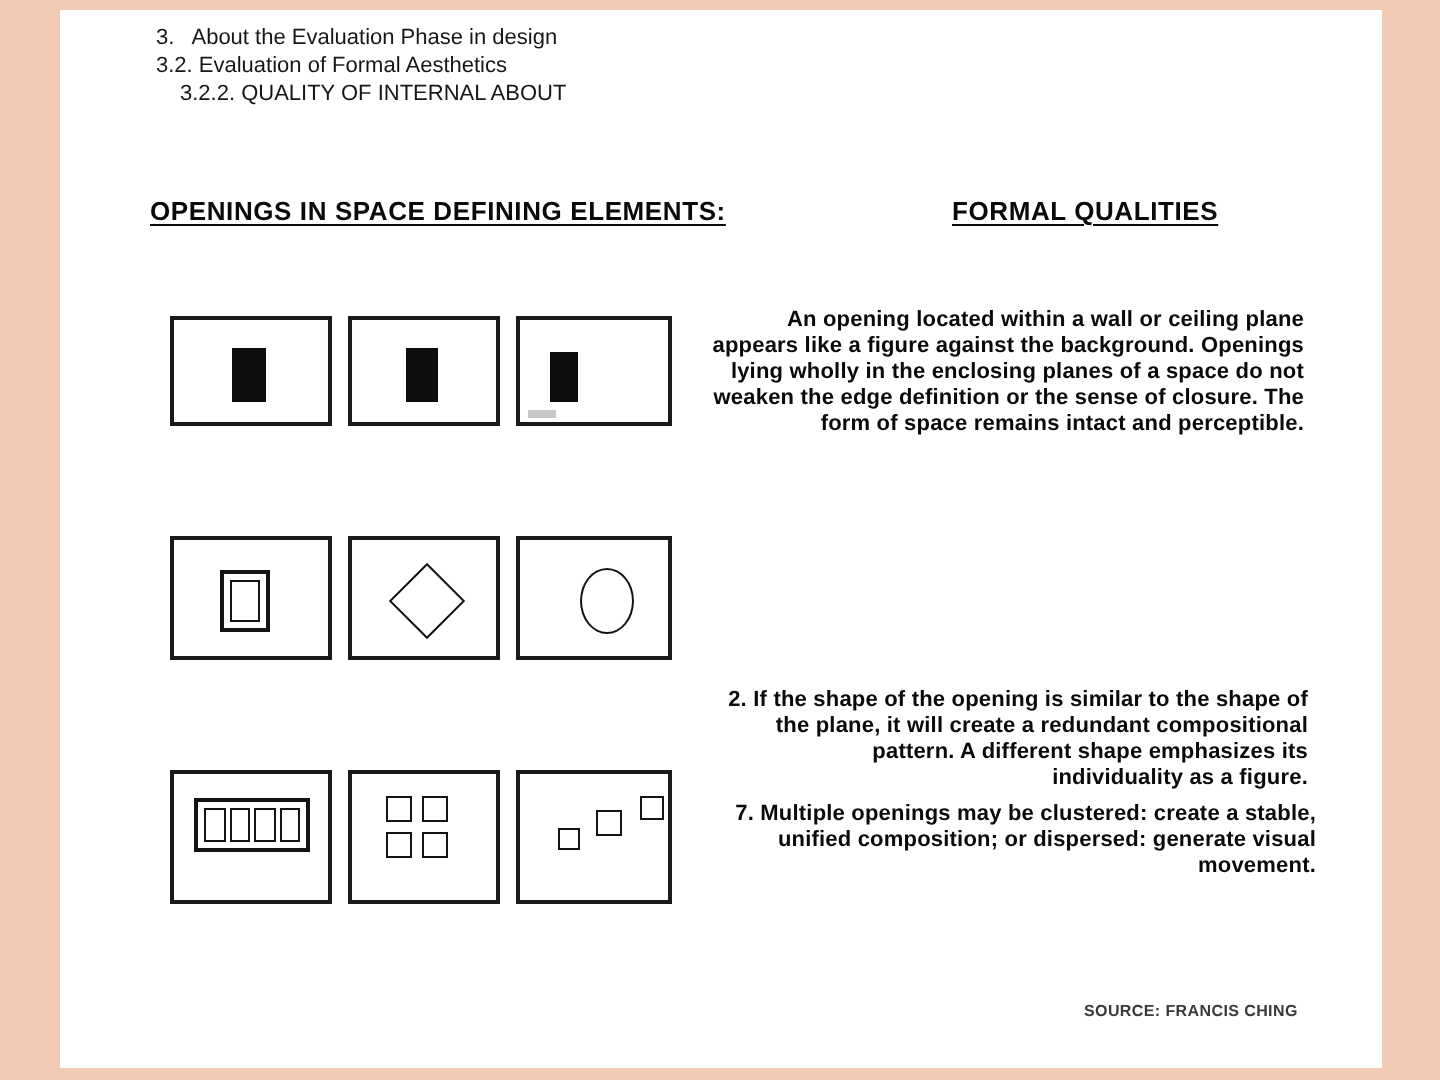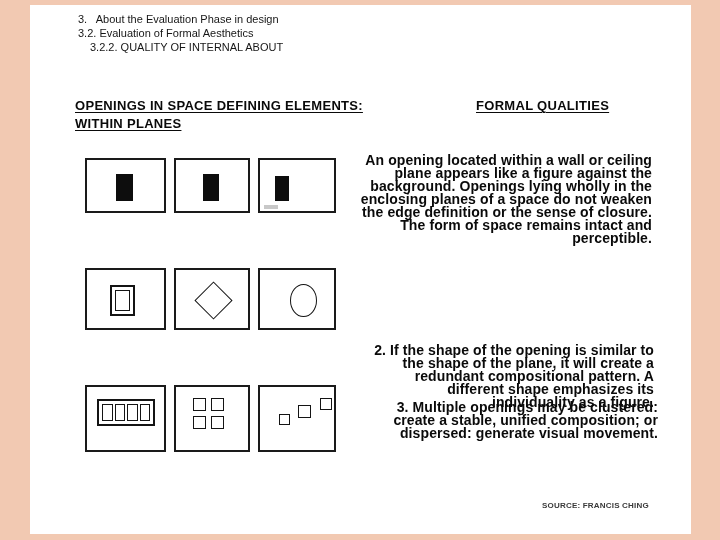--- a/index.html
+++ b/index.html
@@ -36,42 +36,41 @@
   .solid { position: absolute; background: #0d0d0d; }
   .outline { position: absolute; border: 1.5px solid #141414; background: #fff; }
   .win-outer { position: absolute; border: 2px solid #141414; }
   .win-inner { position: absolute; left: 3px; top: 3px; right: 3px; bottom: 3px; border: 1.2px solid #141414; }
   .strip { position: absolute; border: 2px solid #141414; display: flex; gap: 2px; padding: 3px; }
   .pane { flex: 1; border: 1.5px solid #141414; background: #fff; }
   .diamond { position: absolute; border: 1.5px solid #141414; background: #fff; transform: rotate(45deg); }
   .ellipse { position: absolute; border: 1.5px solid #141414; background: #fff; border-radius: 50%; }
   .artifact { position: absolute; background: #9a9a9a; opacity: 0.55; }
   .para {
-    position: absolute; font-size: 14px; font-weight: 700;
+    position: absolute; font-size: 11px; font-weight: 700;
     line-height: 13px; letter-spacing: 0.1px; color: #0a0a0a;
   }
   .hang { padding-left: 13px; text-indent: -13px; }
   .source {
     position: absolute; left: 512px; top: 496px;
     font-size: 8px; font-weight: 700; letter-spacing: 0.2px; color: #3a3a3a;
   }
 </style>
 </head>
 <body>
 
 <div class="slide">
 
   <div class="bc bc0">3.   About the Evaluation Phase in design</div>
   <div class="bc bc1">3.2. Evaluation of Formal Aesthetics</div>
   <div class="bc bc2">3.2.2. QUALITY OF INTERNAL ABOUT</div>
 
   <div class="fig">
 
     <div class="fh fh-l1">OPENINGS IN SPACE DEFINING ELEMENTS:</div>
-    <div class="fh fh-l2">WITHIN PLANES</div>
     <div class="fh fh-r">FORMAL QUALITIES</div>
 
     <div class="dbox" style="left:55px;top:153px;width:81px;height:55px">
       <div class="solid" style="left:29px;top:14px;width:17px;height:27px"></div>
     </div>
     <div class="dbox" style="left:144px;top:153px;width:76px;height:55px">
       <div class="solid" style="left:27px;top:14px;width:16px;height:27px"></div>
     </div>
     <div class="dbox" style="left:228px;top:153px;width:78px;height:55px">
       <div class="solid" style="left:15px;top:16px;width:14px;height:25px"></div>
@@ -105,17 +104,17 @@
       <div class="outline" style="left:35px;top:29px;width:13px;height:13px"></div>
     </div>
     <div class="dbox" style="left:228px;top:380px;width:78px;height:67px">
       <div class="outline" style="left:60px;top:11px;width:12px;height:12px"></div>
       <div class="outline" style="left:38px;top:18px;width:13px;height:13px"></div>
       <div class="outline" style="left:19px;top:27px;width:11px;height:11px"></div>
     </div>
 
     <div class="para" style="left:325px;top:149px;width:297px">An opening located within a wall or ceiling plane appears like a figure against the background. Openings lying wholly in the enclosing planes of a space do not weaken the edge definition or the sense of closure. The form of space remains intact and perceptible.</div>
     <div class="para hang" style="left:325px;top:339px;width:299px">2. If the shape of the opening is similar to the shape of the plane, it will create a redundant compositional pattern. A different shape emphasizes its individuality as a figure.</div>
-    <div class="para hang" style="left:325px;top:396px;width:303px">3. Multiple openings may be clustered: create a stable, unified composition; or dispersed: generate visual movement.</div>
+    <div class="para hang" style="left:325px;top:396px;width:303px">7. Multiple openings may be clustered: create a stable, unified composition; or dispersed: generate visual movement.</div>
 
     <div class="source">SOURCE: FRANCIS CHING</div>
   </div>
 </div>
 
 </body></html>

